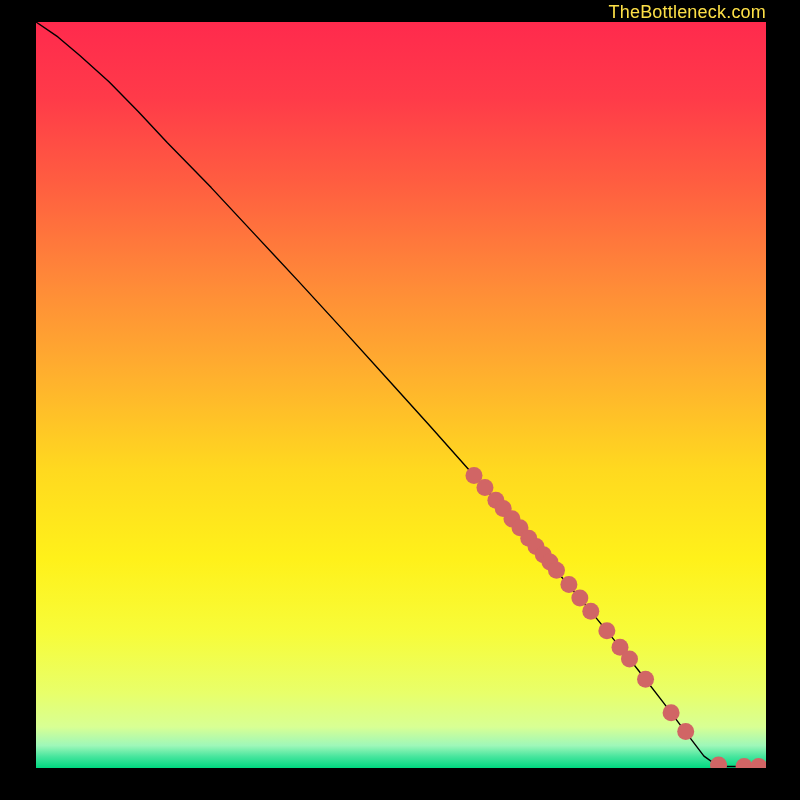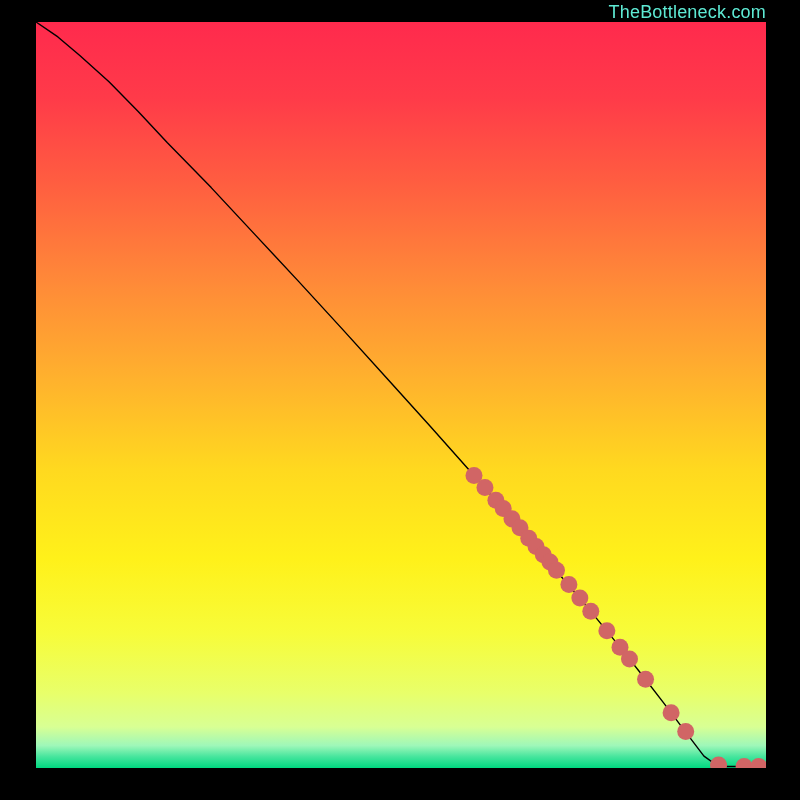--- a/index.html
+++ b/index.html
@@ -23,21 +23,21 @@
     position: absolute;
     left: 36px;
     top: 22px;
     width: 730px;  
     height: 746px; 
   }
   .watermark {
     position: absolute;
     right: 34px;
     top: 2px;
-    color: #5eead4;
+    color: #fde047;
     font-size: 18px;
     font-weight: 500;
     letter-spacing: 0.2px;
     user-select: none;
   }
   svg { display: block; }
 </style>
 </head>
 <body>
 

